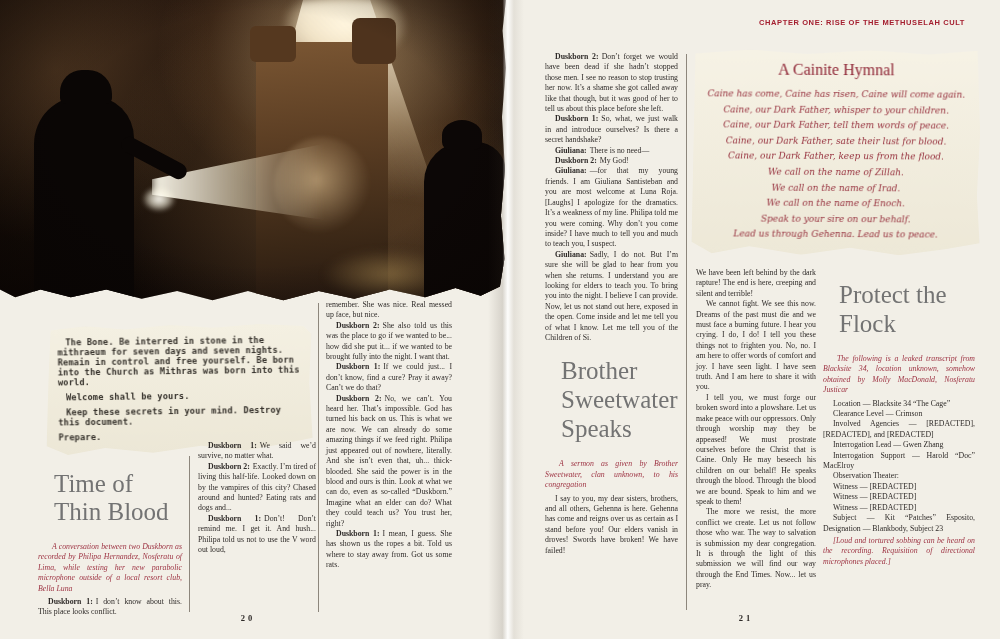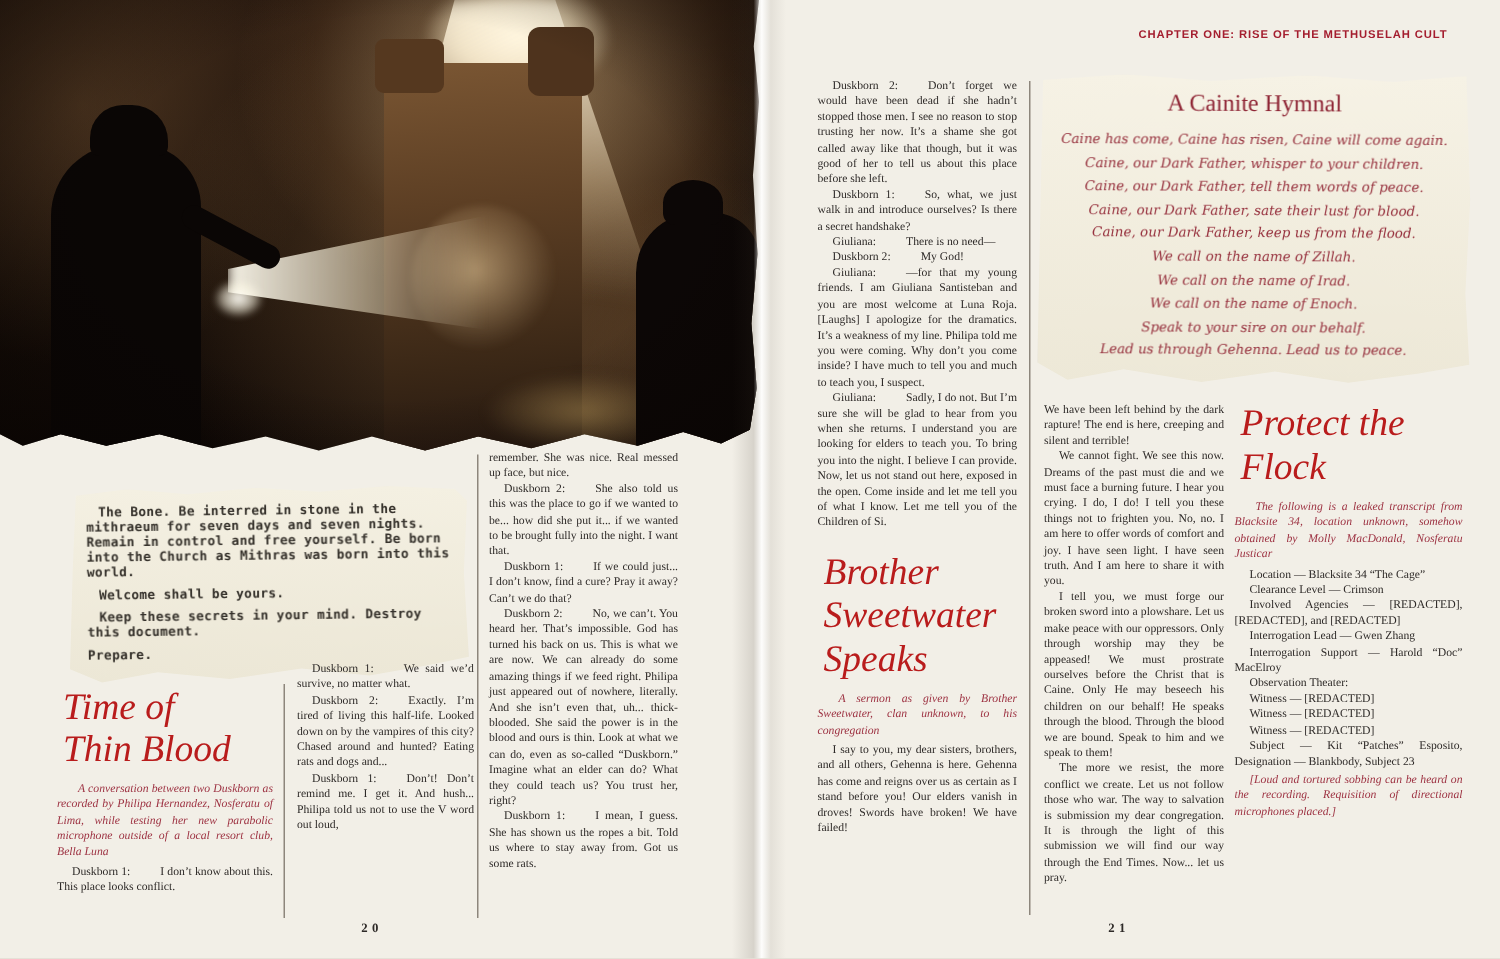--- a/index.html
+++ b/index.html
@@ -52,22 +52,22 @@
     background:linear-gradient(180deg,#f6f2e5 0%,#ede8d7 100%);transform:rotate(.3deg);
     clip-path:polygon(1% 2%,20% 0,40% 2%,62% 0,82% 2%,99% 0,100% 40%,99% 70%,100% 93%,88% 96%,72% 99%,55% 95.5%,38% 99%,20% 95%,7% 98.5%,0 93%);
     filter:drop-shadow(0 3px 3px rgba(40,30,20,.3));}
   .hymn-title{margin:2px 0 8px;font-size:16px;font-weight:normal;color:#8e2434;text-align:center;}
   .hymn-line{font-style:italic;color:#96303d;text-align:center;font-size:9px;line-height:15.6px;
     font-family:"DejaVu Serif",serif;}
   
   .col{position:absolute;font-size:7.8px;line-height:10.4px;}
   .para{margin:0;text-align:justify;text-indent:10px;}
   .para.ni{text-indent:0;}
-  .spk{font-weight:normal;margin-right:20px;}
-  .redhead{font-weight:normal;color:#b91c1c;margin:4px;font-style:italic;}
+  .spk{font-weight:bold;margin-right:3px;}
+  .redhead{font-weight:normal;color:#737373;margin:16px;}
   .hd-thin{font-size:25px;line-height:28px;width:122px;}
   .hd-brother{font-size:25px;line-height:29px;margin-top:13px;}
   .hd-flock{font-size:25px;line-height:29px;}
   .intro{color:#9d3242;font-style:italic;margin:7px 0 3px;text-align:justify;text-indent:14px;}
   .footnote{color:#9d3242;font-style:italic;margin:2px 0 0;text-align:justify;text-indent:10px;}
   .lp1{left:38px;top:454px;width:144px;}
   .lp2{left:198px;top:441px;width:118px;}
   .lp3{left:326px;top:300px;width:126px;}
   .rp1{left:545px;top:52px;width:133px;}
   .rp2{left:696px;top:268px;width:120px;font-family:Liberation Serif, serif;}

